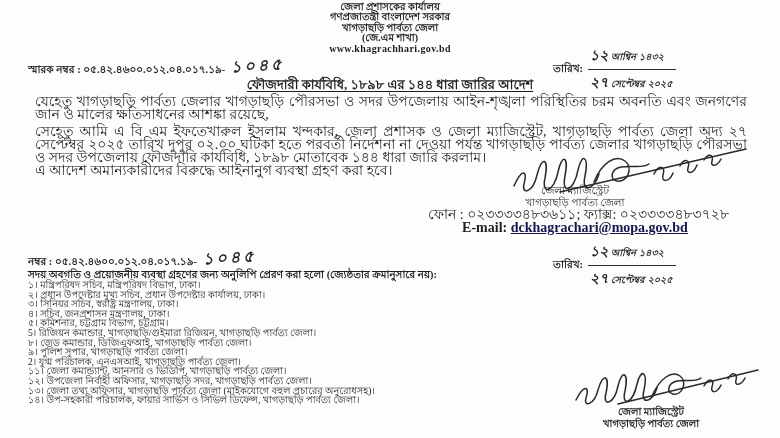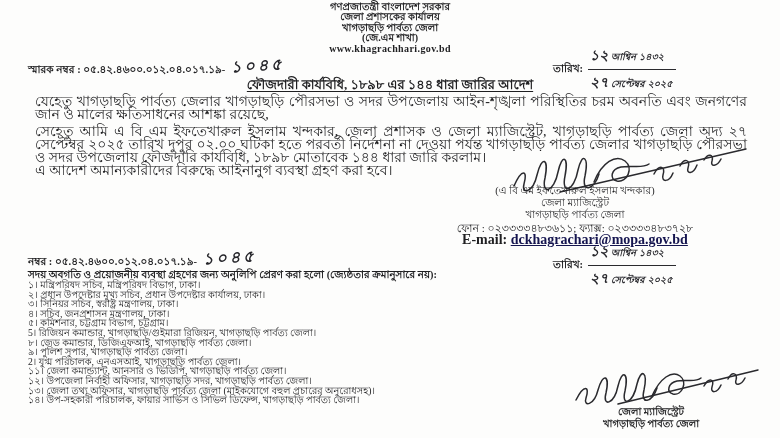--- a/index.html
+++ b/index.html
@@ -51,21 +51,21 @@
     position:absolute;left:35px;width:712px;
     font-size:14px;line-height:13.2px;text-align:justify;
   }
   .p1{top:95px;}
   .p2{top:125px;}
   .p3{top:164px;width:500px;text-align:left;}
   .sig-block{
     position:absolute;top:185px;left:428px;width:294px;
     text-align:center;font-size:10.3px;line-height:12.2px;
   }
-  .sig-block .phone{font-size:11px;white-space:nowrap;}
+  .sig-block .phone{font-size:14px;white-space:nowrap;}
   .sig-block .email{font-size:14px;font-weight:bold;}
   .sig-block .email a{color:#15154f;text-decoration:underline;}
   .dist-head{
     position:absolute;top:267px;left:28px;width:720px;
     font-size:10.3px;font-weight:bold;white-space:nowrap;
   }
   .dist-list{
     position:absolute;top:280px;left:28px;width:730px;
     font-size:9.7px;line-height:9.6px;
   }
@@ -77,22 +77,22 @@
     position:absolute;top:406px;left:556px;width:190px;
     text-align:center;font-size:10px;line-height:11.8px;font-weight:bold;
   }
 </style>
 </head>
 <body>
 
 <div class="page">
 
   <div class="header">
+    <div>জেলা প্রশাসকের কার্যালয়</div>
     <div>গণপ্রজাতন্ত্রী বাংলাদেশ সরকার</div>
-    <div>জেলা প্রশাসকের কার্যালয়</div>
     <div>খাগড়াছড়ি পার্বত্য জেলা</div>
     <div>(জে.এম শাখা)</div>
     <div class="site">www.khagrachhari.gov.bd</div>
   </div>
 
   <div class="memo-row memo1">
     <span>স্মারক নম্বর : ০৫.৪২.৪৬০০.০১২.০৪.০১৭.১৯-</span><span class="hand memo-num">১০৪৫</span>
   </div>
 
   <div class="dateblock date1">
@@ -116,21 +116,20 @@
       <path d="M6 46 C14 28 20 30 16 44 C13 55 25 53 29 35 C34 15 41 18 37 38 C33 55 46 53 50 32 C54 13 61 16 57 36 C53 55 66 52 70 30 C74 12 81 16 77 36 C73 53 86 51 91 34"></path>
       <path d="M86 42 C94 22 108 14 117 21 C126 28 119 43 109 41 C101 39 103 29 113 27 C124 25 134 29 141 24"></path>
       <path d="M52 52 L238 9"></path>
       <path d="M146 34 c5 -10 12 -8 9 1 c-2 7 6 8 10 -2"></path>
       <path d="M172 26 c4 -8 11 -7 8 2 c-2 6 5 7 9 -3"></path>
       <path d="M196 20 c4 -7 10 -6 8 1 c-2 6 5 6 9 -2"></path>
     </g>
   </svg>
 
   <div class="sig-block">
-    <div>(এ বি এম ইফতেখারুল ইসলাম খন্দকার)</div>
     <div>জেলা ম্যাজিস্ট্রেট</div>
     <div>খাগড়াছড়ি পার্বত্য জেলা</div>
     <div class="phone">ফোন : ০২৩৩৩৩৪৮৩৬১১; ফ্যাক্স: ০২৩৩৩৩৪৮৩৭২৮</div>
     <div class="email">
       <span>E-mail:</span>
       <a href="#">dckhagrachari@mopa.gov.bd</a>
     </div>
   </div>
 
   <div class="memo-row memo2">

